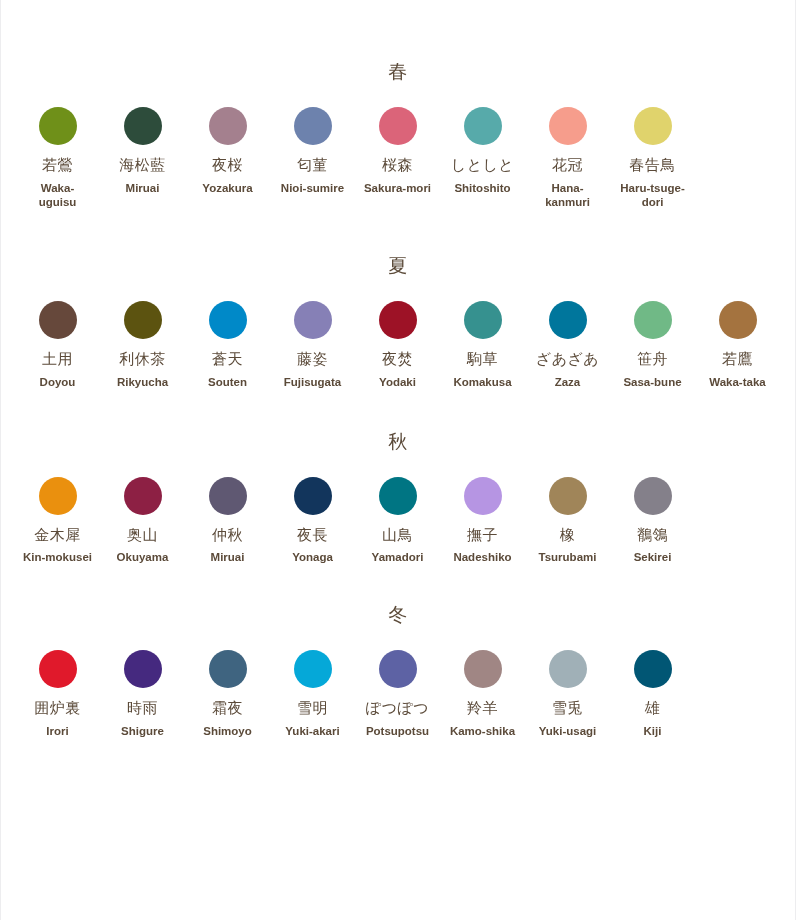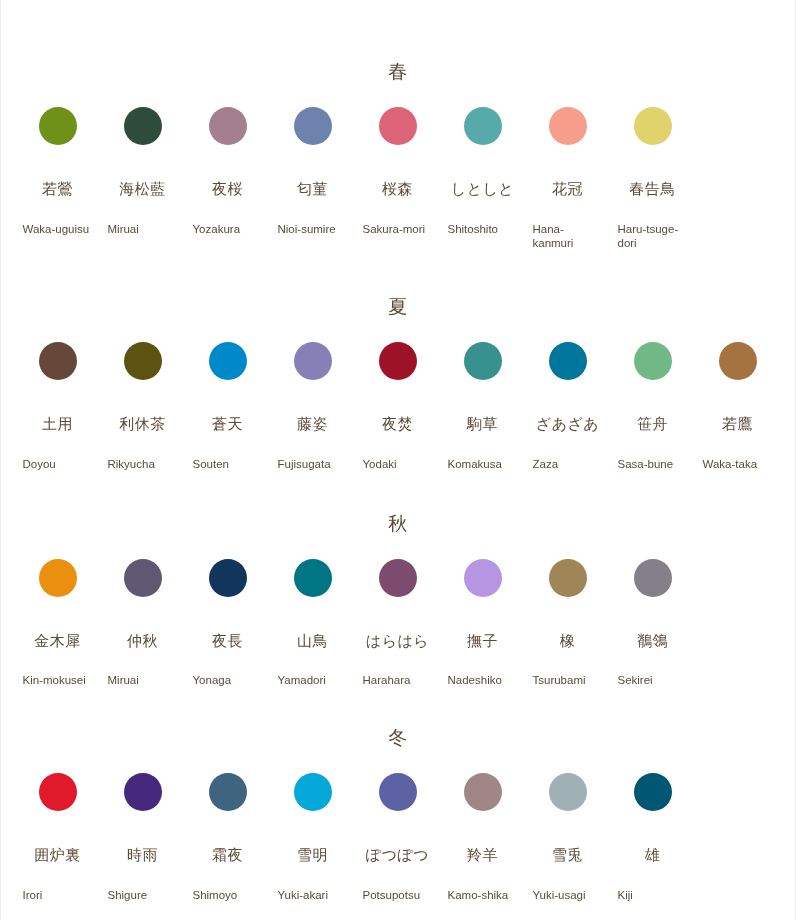--- a/index.html
+++ b/index.html
@@ -47,49 +47,51 @@
     padding: 0 14px;
     box-sizing: border-box;
   }
 
   .swatch-cell {
     width: 85px;
     flex: 0 0 85px;
     display: flex;
     flex-direction: column;
     align-items: center;
-    gap: 24px;
+    text-align: center;
   }
 
   .swatch-dot {
     width: 38px;
     height: 38px;
     border-radius: 50%;
     display: block;
   }
 
   .swatch-kanji {
     margin-top: 13px;
     color: #5b4a39;
     font-family: "DejaVu Sans", sans-serif;
     font-size: 15px;
     line-height: 1.05;
     letter-spacing: 0.5px;
     white-space: nowrap;
   }
 
   .swatch-romaji {
+    margin-top: 7px;
     color: #5b4a39;
     font-family: "Liberation Sans", sans-serif;
     font-size: 11.5px;
     line-height: 1.28;
     width: 70px;
     word-break: normal;
     overflow-wrap: break-word;
     hyphens: none;
+    font-weight: bold;
   }
 
   
   #block-spring  { padding-top: 62px; }
   #block-summer  { padding-top: 46px; }
   #block-autumn  { padding-top: 42px; }
   #block-winter  { padding-top: 40px; }
 
   .season-header { margin-bottom: 26px; }
 </style>
@@ -195,40 +197,40 @@
     </div>
     <div class="season-block" id="block-autumn">
       <div class="season-header">秋</div>
       <div class="swatch-row">
         <div class="swatch-cell">
           <span class="swatch-dot" style="background: rgb(234, 144, 14);"></span>
           <div class="swatch-kanji">金木犀</div>
           <div class="swatch-romaji">Kin-<wbr>mokusei</div>
         </div>
         <div class="swatch-cell">
+          <span class="swatch-dot" style="background: rgb(141, 32, 68);"></span>
+          <div class="swatch-kanji">奥山</div>
+          <div class="swatch-romaji">Okuyama</div>
+        </div>
+        <div class="swatch-cell">
           <span class="swatch-dot" style="background: rgb(95, 88, 114);"></span>
           <div class="swatch-kanji">仲秋</div>
           <div class="swatch-romaji">Miruai</div>
         </div>
         <div class="swatch-cell">
           <span class="swatch-dot" style="background: rgb(18, 53, 92);"></span>
           <div class="swatch-kanji">夜長</div>
           <div class="swatch-romaji">Yonaga</div>
         </div>
         <div class="swatch-cell">
           <span class="swatch-dot" style="background: rgb(0, 117, 131);"></span>
           <div class="swatch-kanji">山鳥</div>
           <div class="swatch-romaji">Yamadori</div>
         </div>
         <div class="swatch-cell">
-          <span class="swatch-dot" style="background: rgb(124, 75, 109);"></span>
-          <div class="swatch-kanji">はらはら</div>
-          <div class="swatch-romaji">Harahara</div>
-        </div>
-        <div class="swatch-cell">
           <span class="swatch-dot" style="background: rgb(182, 149, 227);"></span>
           <div class="swatch-kanji">撫子</div>
           <div class="swatch-romaji">Nadeshiko</div>
         </div>
         <div class="swatch-cell">
           <span class="swatch-dot" style="background: rgb(160, 133, 89);"></span>
           <div class="swatch-kanji">橡</div>
           <div class="swatch-romaji">Tsurubami</div>
         </div>
         <div class="swatch-cell">

